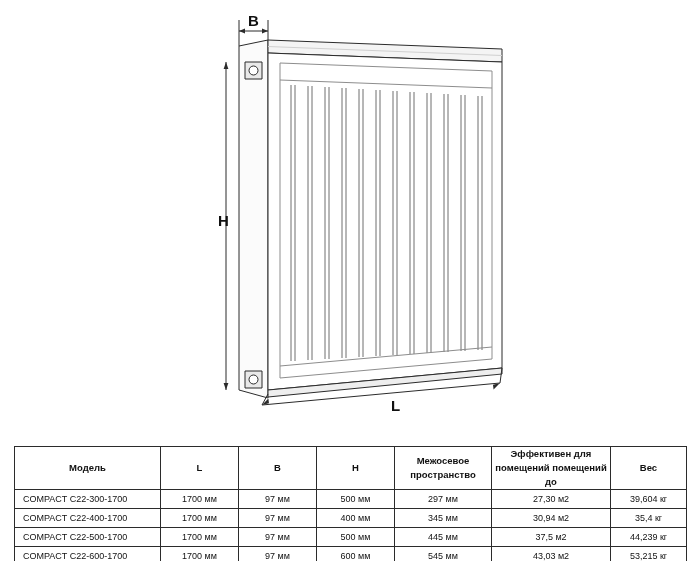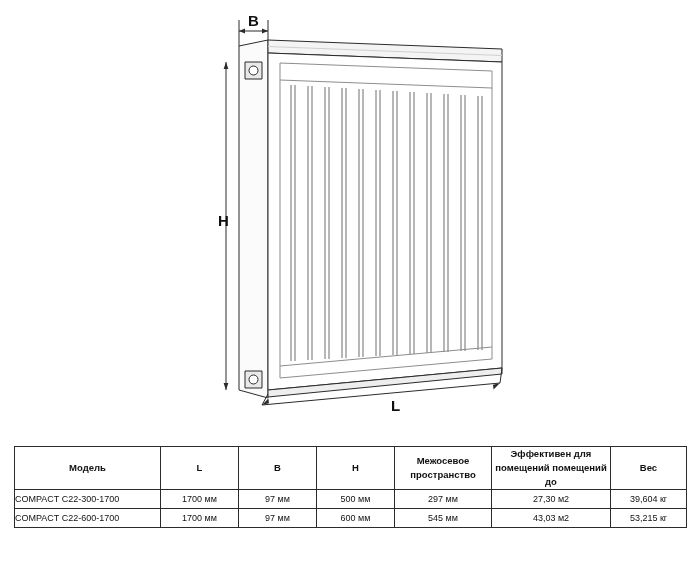--- a/index.html
+++ b/index.html
@@ -68,20 +68,21 @@
     font-size: 9.5px;
     line-height: 1.45;
   }
   #spec-table tbody td {
     height: 18px;
     font-weight: normal;
     white-space: nowrap;
   }
   #spec-table tbody td.model-cell {
     text-align: left;
+    padding-left: 8px;
   }
   col.c-model { width: 146px; }
   col.c-l     { width: 78px; }
   col.c-b     { width: 78px; }
   col.c-h     { width: 78px; }
   col.c-axis  { width: 97px; }
   col.c-eff   { width: 119px; }
   col.c-weight{ width: 76px; }
 </style>
 </head>
@@ -194,20 +195,38 @@
       <tr>
         <td class="model-cell">COMPACT C22-300-1700</td>
         <td>1700 мм</td>
         <td>97 мм</td>
         <td>500 мм</td>
         <td>297 мм</td>
         <td>27,30 м2</td>
         <td>39,604 кг</td>
       </tr>
       <tr>
+        <td class="model-cell">COMPACT C22-400-1700</td>
+        <td>1700 мм</td>
+        <td>97 мм</td>
+        <td>400 мм</td>
+        <td>345 мм</td>
+        <td>30,94 м2</td>
+        <td>35,4 кг</td>
+      </tr>
+      <tr>
+        <td class="model-cell">COMPACT C22-500-1700</td>
+        <td>1700 мм</td>
+        <td>97 мм</td>
+        <td>500 мм</td>
+        <td>445 мм</td>
+        <td>37,5 м2</td>
+        <td>44,239 кг</td>
+      </tr>
+      <tr>
         <td class="model-cell">COMPACT C22-600-1700</td>
         <td>1700 мм</td>
         <td>97 мм</td>
         <td>600 мм</td>
         <td>545 мм</td>
         <td>43,03 м2</td>
         <td>53,215 кг</td>
       </tr>
 
     </tbody>

